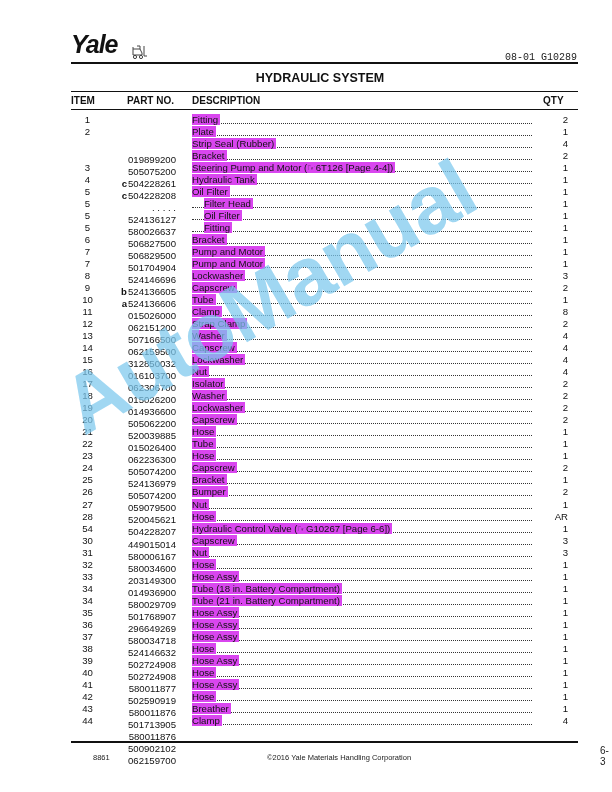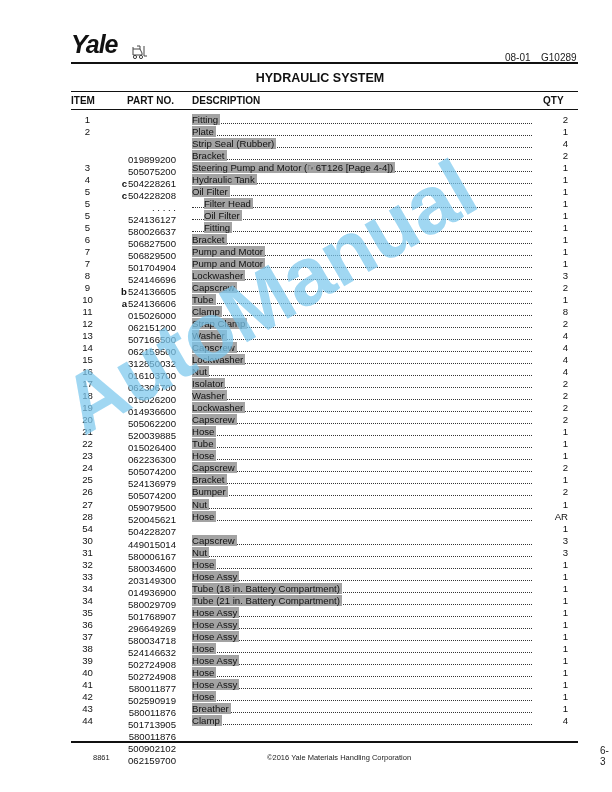--- a/index.html
+++ b/index.html
@@ -3,37 +3,37 @@
 <meta charset="utf-8">
 <style>
   html, body { margin: 0; padding: 0; background: #ffffff; }
   body { width: 612px; height: 792px; position: relative; overflow: hidden;
          font-family: "Liberation Sans", sans-serif; color: #111; }
   .page { position: absolute; left: 0; top: 0; width: 612px; height: 792px; }
 
   .logo { position: absolute; left: 71px; top: 32px; font-weight: bold; font-style: italic;
           font-size: 25px; letter-spacing: -1px; color: #111; line-height: 1; }
   .logo-mark { position: absolute; left: 131px; top: 45px; width: 16px; height: 14px; }
-  .hdr-code { position: absolute; top: 52px; font-size: 10px; color: #222; }
+  .hdr-code { position: absolute; top: 52px; font-size: 10px; color: #222; font-family: Liberation Mono, monospace; }
   .rule-top { position: absolute; left: 71px; top: 62px; width: 507px; height: 2px; background: #111; }
 
   .title { position: absolute; left: 0; width: 640px; top: 71px; text-align: center;
            font-weight: bold; font-size: 12.5px; }
   .rule-thin { position: absolute; left: 71px; width: 507px; height: 1px; background: #111; }
 
   .col-hdr { position: absolute; top: 95px; font-weight: bold; font-size: 10px; }
 
   .rows { position: absolute; left: 0; top: 114px; width: 612px; }
   .row { position: relative; height: 12.02px; font-size: 9.6px; line-height: 12px; }
   .row .item { position: absolute; left: 71px; width: 33px; text-align: center; }
   .row .part { position: absolute; left: 104px; width: 72px; text-align: right; margin-top: 40px; }
   .row .part .pfx { font-weight: bold; margin-right: 1px; }
   .row .desc { position: absolute; left: 192px; width: 340px; overflow: hidden; white-space: nowrap; }
   .row .desc.indent { padding-left: 12px; width: 328px; }
-  .row .desc .txt { background: #a3a3a3; padding-right: 2px; position: relative; z-index: 1; }
+  .row .desc .txt { background: #d946ef; padding-right: 2px; position: relative; z-index: 1; }
   .row .desc .dots { position: absolute; left: 0; right: 0; bottom: 2px;
                      border-bottom: 1px dotted #333; z-index: 0; }
   .row .qty { position: absolute; left: 540px; width: 28px; text-align: right; }
 
   .rule-bottom { position: absolute; left: 71px; top: 741px; width: 507px; height: 2px; background: #111; }
   .foot { position: absolute; top: 753px; font-size: 7.5px; color: #222; margin-left: 22px; }
   .foot-page { position: absolute; top: 745px; font-size: 10px; color: #222; padding-left: 40px; }
 
   .watermark { position: absolute; left: 70px; top: 365px; font-size: 82px; font-weight: bold;
                color: #7cc8ee; opacity: 0.72; transform: rotate(-30deg); transform-origin: left center;
@@ -265,20 +265,21 @@
       </div>
       <div class="row">
         <span class="item">28</span>
         <span class="part"><span class="pfx"></span><span>580006167</span></span>
         <span class="desc"><span class="dots"></span><span class="txt">Hose</span></span>
         <span class="qty">AR</span>
       </div>
       <div class="row">
         <span class="item">54</span>
         <span class="part"><span class="pfx"></span><span>580034600</span></span>
+        <span class="desc"><span class="dots"></span><span class="txt">Hydraulic Control Valve  (☞G10267 [Page 6-6])</span></span>
         <span class="qty">1</span>
       </div>
       <div class="row">
         <span class="item">30</span>
         <span class="part"><span class="pfx"></span><span>203149300</span></span>
         <span class="desc"><span class="dots"></span><span class="txt">Capscrew</span></span>
         <span class="qty">3</span>
       </div>
       <div class="row">
         <span class="item">31</span>

